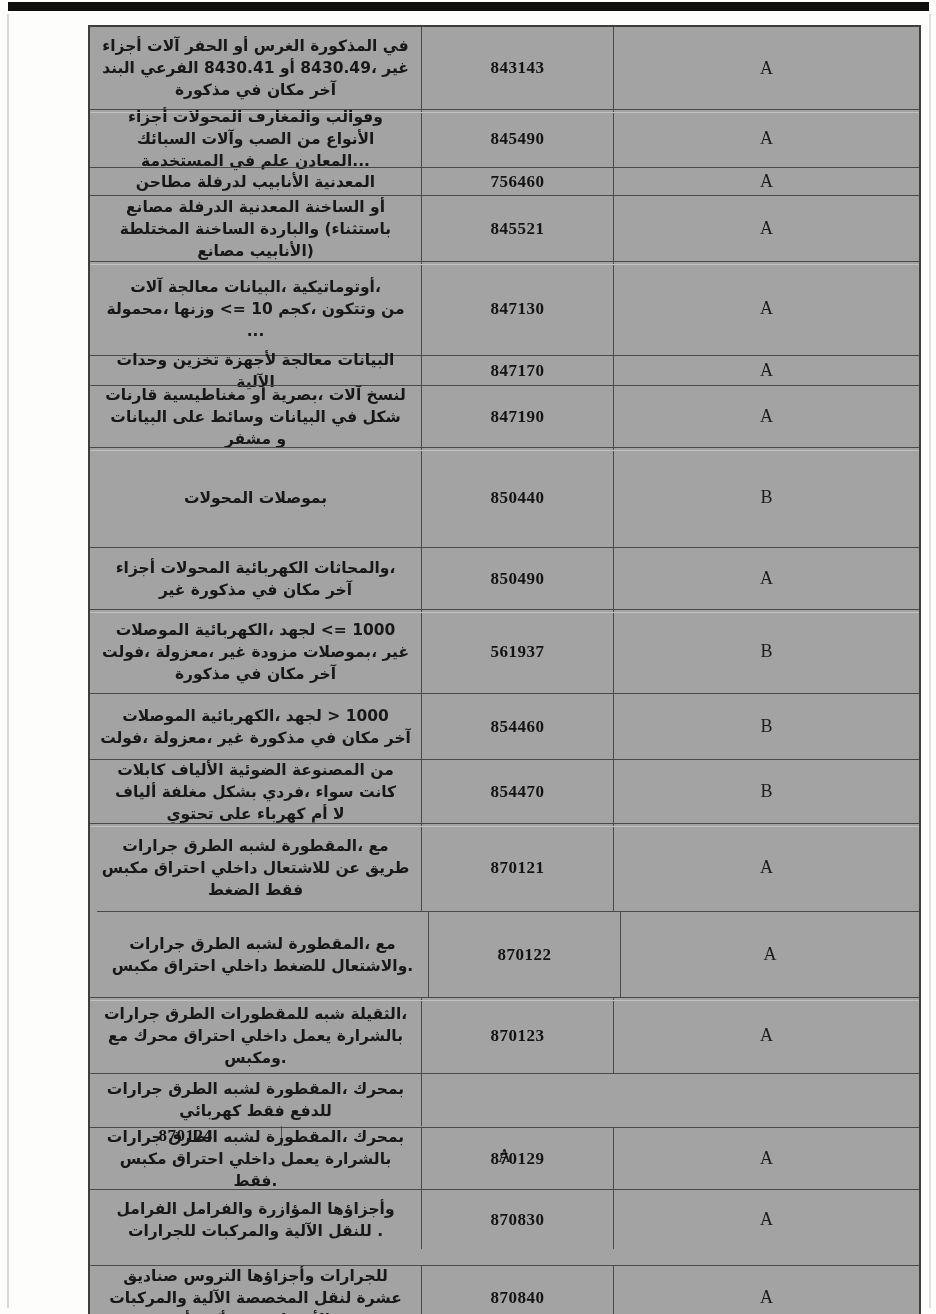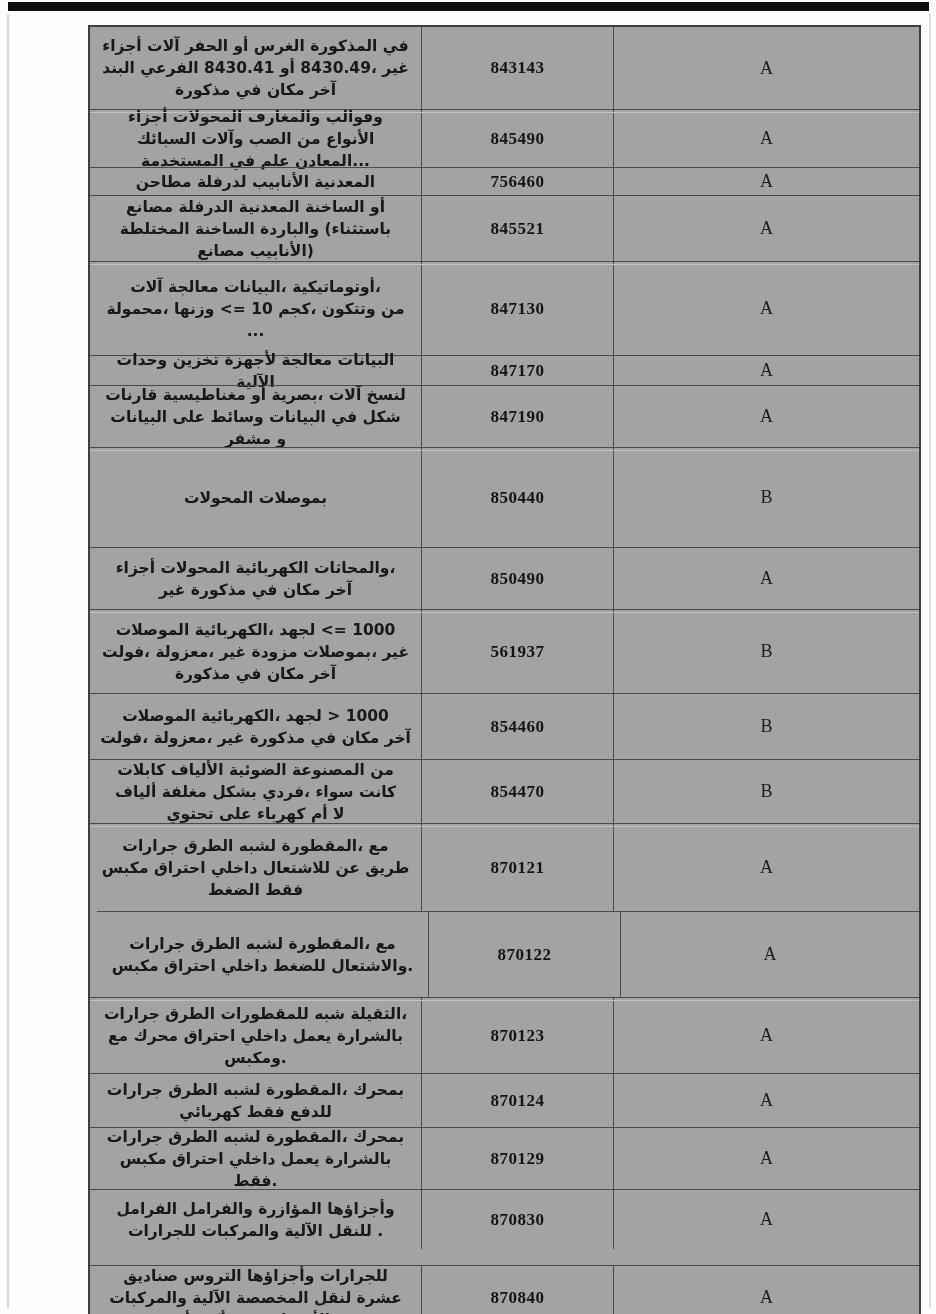--- a/index.html
+++ b/index.html
@@ -161,21 +161,21 @@
   </div>
 
   <div class="tr dbl" style="height: 76px;">
     <div class="td td-desc">
         <span class="line"><span class="seg-rtl">جرارات</span> <span class="seg-rtl">الطرق</span> <span class="seg-rtl">للمقطورات</span> <span class="seg-rtl">شبه</span> <span class="seg-rtl">الثقيلة</span><span class="seg-ltr">،</span> <span class="seg-rtl">مع</span> <span class="seg-rtl">محرك</span> <span class="seg-rtl">احتراق</span> <span class="seg-rtl">داخلي</span> <span class="seg-rtl">يعمل</span> <span class="seg-rtl">بالشرارة</span> <span class="seg-rtl">ومكبس</span><span class="seg-ltr">.</span></span>
       </div>
     <div class="td td-code">870123</div>
     <div class="td td-cat">A</div>
   </div>
 
-  <div class="tr" style="height: 54px;">
+  <div class="tr" style="height: 54px; flex-direction: column;">
     <div class="td td-desc">
         <span class="line"><span class="seg-rtl">جرارات</span> <span class="seg-rtl">الطرق</span> <span class="seg-rtl">لشبه</span> <span class="seg-rtl">المقطورة</span><span class="seg-ltr">،</span> <span class="seg-rtl">بمحرك</span> <span class="seg-rtl">كهربائي</span> <span class="seg-rtl">فقط</span> <span class="seg-rtl">للدفع</span></span>
       </div>
     <div class="td td-code">870124</div>
     <div class="td td-cat">A</div>
   </div>
 
   <div class="tr" style="height: 62px;">
     <div class="td td-desc">
         <span class="line"><span class="seg-rtl">جرارات</span> <span class="seg-rtl">الطرق</span> <span class="seg-rtl">لشبه</span> <span class="seg-rtl">المقطورة</span><span class="seg-ltr">،</span> <span class="seg-rtl">بمحرك</span> <span class="seg-rtl">مكبس</span> <span class="seg-rtl">احتراق</span> <span class="seg-rtl">داخلي</span> <span class="seg-rtl">يعمل</span> <span class="seg-rtl">بالشرارة</span> <span class="seg-rtl">فقط</span><span class="seg-ltr">.</span></span>

